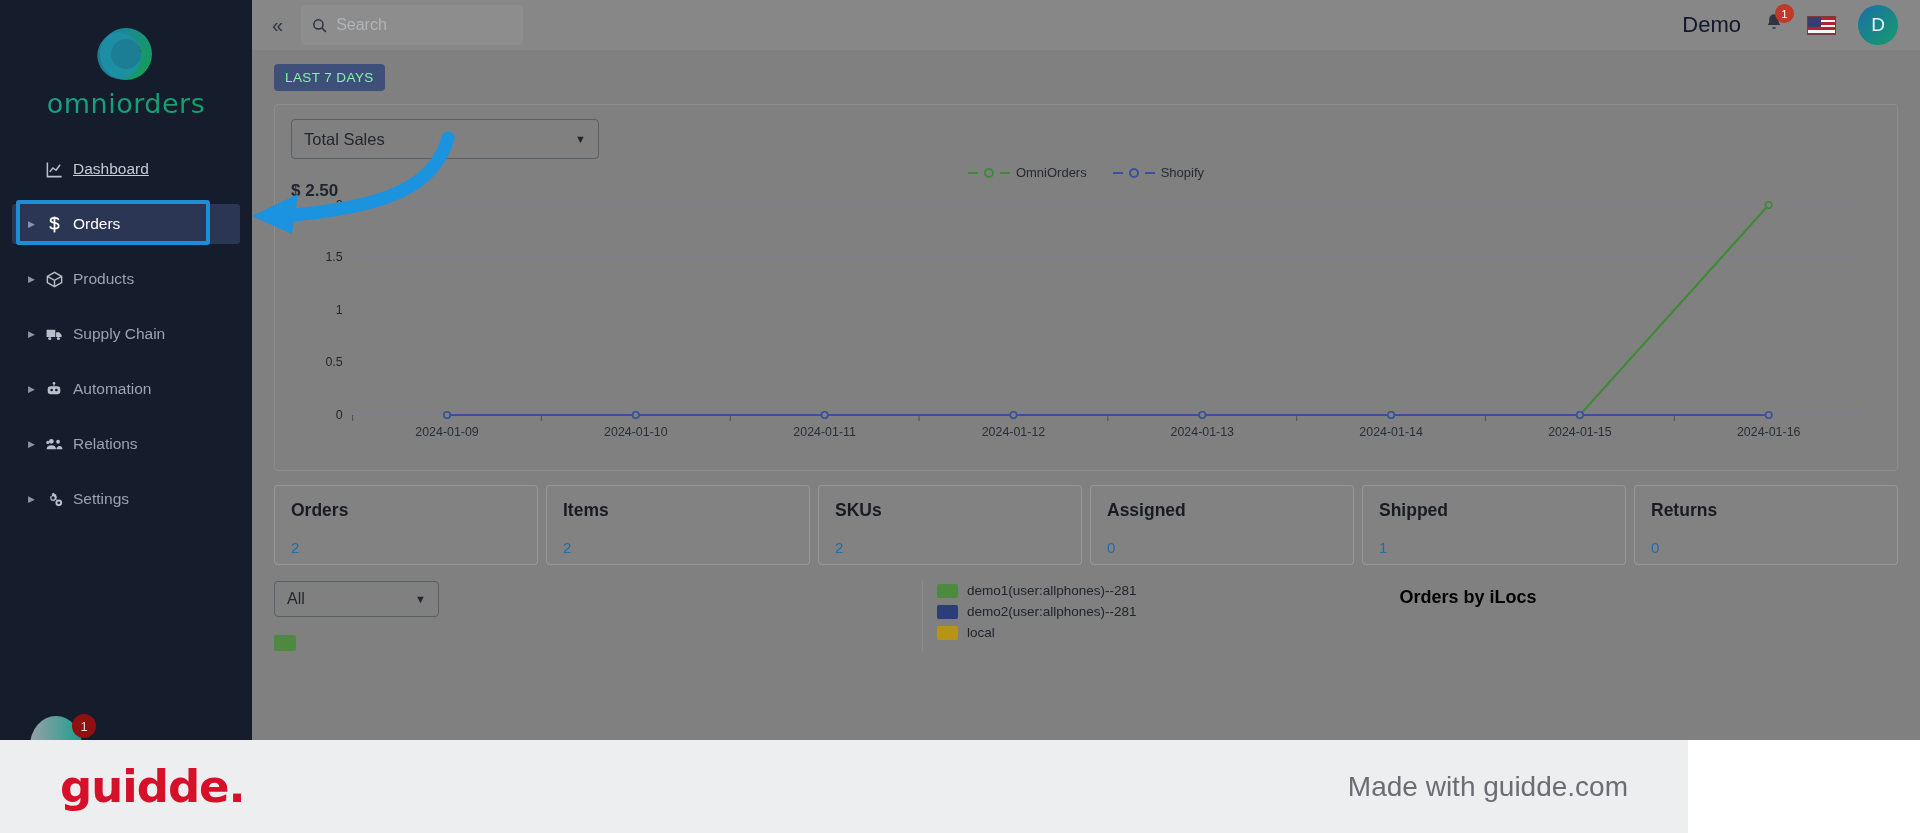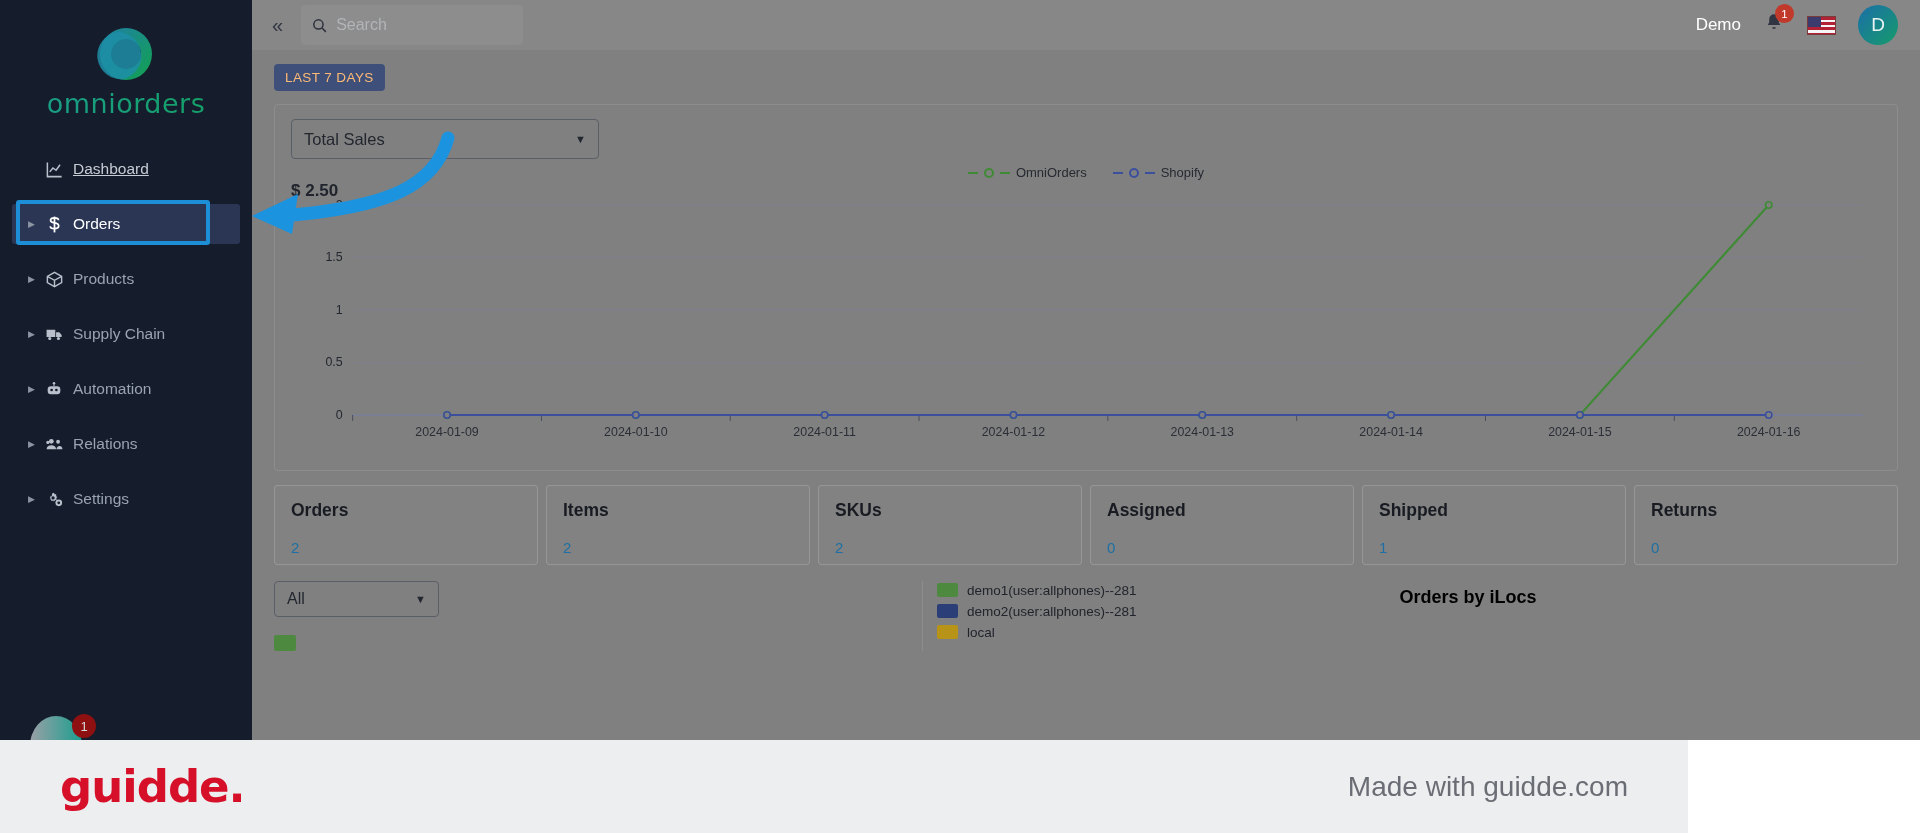--- a/index.html
+++ b/index.html
@@ -63,39 +63,39 @@
     margin-left: 18px; width: 222px; height: 40px; border-radius: 4px;
     background: rgba(255,255,255,.05); display: flex; align-items: center; padding: 0 10px;
   }
   .search-box .s-ic { color: #2c313c; margin-right: 8px; display: flex; }
   .search-input {
     border: 0; outline: 0; background: transparent; font-size: 16px;
     color: #0f172a; width: 100%; font-family: "Liberation Sans", sans-serif;
   }
   .search-input::placeholder { color: #b2b4b8; }
   .header-right { margin-left: auto; margin-right: 22px; display: flex; align-items: center; gap: 22px; }
-  .hdr-user { color: #ffffff; font-size: 17px; }
+  .hdr-user { color: #0f172a; font-size: 22px; }
   .bell-wrap { position: relative; cursor: pointer; }
   .bell-badge {
     position: absolute; right: -9px; top: -8px; width: 19px; height: 19px; border-radius: 50%;
     background: #c0392b; color: #fff; font-size: 11.5px; display: flex; align-items: center; justify-content: center;
   }
   .flag { width: 29px; height: 19px; position: relative; overflow: hidden; border: 1px solid #7a3b3b; cursor: pointer; }
   .flag .stripes { position: absolute; inset: 0; background: repeating-linear-gradient(#b22234 0 2.6px,#f6f6f6 2.6px 5.2px); }
   .flag .canton { position: absolute; left: 0; top: 0; width: 13px; height: 10px; background: #3c3b6e; }
   .avatar {
     width: 40px; height: 40px; border-radius: 50%; color: #e8f3f2; font-size: 19px;
     background: linear-gradient(135deg,#1b6fa8,#169b6b);
     display: flex; align-items: center; justify-content: center; cursor: pointer;
   }
 
   
   .content { position: absolute; left: 252px; top: 50px; width: 1668px; height: 690px; padding: 14px 22px 0 22px; }
   .chip-7d {
-    display: inline-block; background: #3e4f7a; color: #fdba74;
+    display: inline-block; background: #3e4f7a; color: #86efac;
     font-size: 13.5px; letter-spacing: .4px; padding: 6px 11px; border-radius: 4px;
   }
   .panel { margin-top: 13px; border: 1px solid rgba(255,255,255,.10); border-radius: 4px; padding: 14px 16px 10px 16px; position: relative; }
   .select-ctl {
     width: 308px; height: 40px; border: 1px solid #5a5e66; border-radius: 4px;
     display: flex; align-items: center; padding: 0 12px; cursor: pointer; background: transparent;
   }
   .select-ctl .sel-val { font-size: 16.5px; color: #22262e; }
   .select-ctl .sel-caret { margin-left: auto; font-size: 11px; color: #22262e; }
   .kpi-amount { margin-top: 22px; font-size: 17px; font-weight: bold; color: #20242c; }
@@ -121,21 +121,21 @@
   .bottom-row { display: flex; margin-top: 16px; gap: 8px; }
   .bottom-left { width: 640px; }
   .small-select {
     width: 165px; height: 36px; border: 1px solid #5a5e66; border-radius: 4px;
     display: flex; align-items: center; padding: 0 12px; font-size: 16px; color: #22262e; cursor: pointer;
   }
   .small-select .sel-caret { margin-left: auto; font-size: 11px; }
   .sq { width: 22px; height: 16px; border-radius: 2px; margin-top: 18px; background: #4d8a3f; }
   .bottom-right { flex: 1; position: relative; border-left: 1px solid rgba(255,255,255,.10); padding-left: 14px; }
   .ilocs-legend { position: absolute; left: 14px; top: 2px; }
-  .il-item { display: flex; gap: 9px; margin-bottom: 6px; font-size: 13.5px; color: #20242b; }
+  .il-item { display: flex; align-items: center; gap: 9px; margin-bottom: 6px; font-size: 13.5px; color: #20242b; }
   .il-sw { width: 21px; height: 14px; border-radius: 2px; }
   .ilocs-title { position: absolute; left: 50%; transform: translateX(-8%); top: 6px; font-size: 18px; font-weight: bold; color: #000000; }
 
   
   .arrow-svg { position: absolute; left: 240px; top: 130px; width: 220px; height: 110px; z-index: 9; pointer-events: none; }
 
   
   .footer {
     position: absolute; left: 0; bottom: 0; width: 1688px; height: 93px;
     background: #eceef0; display: flex; align-items: center; padding: 0 60px;

